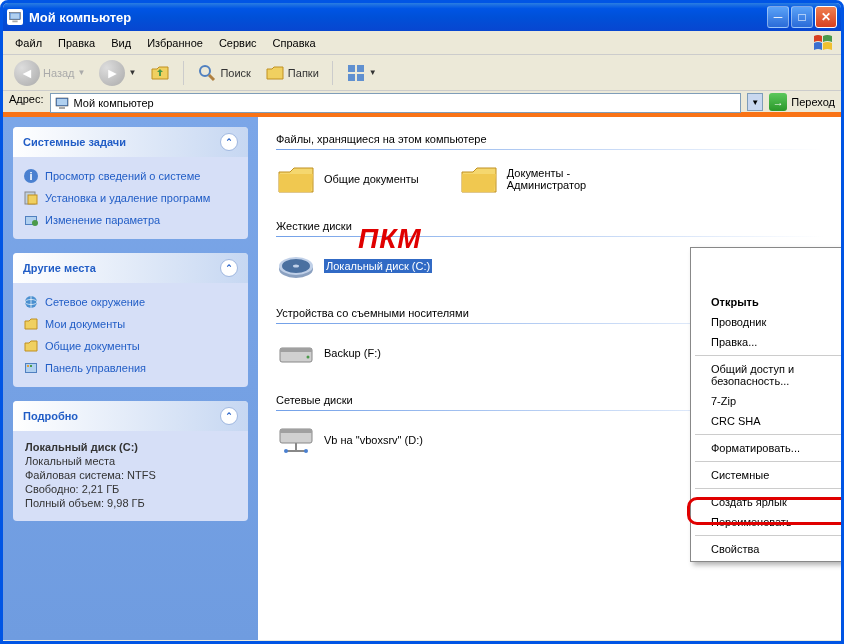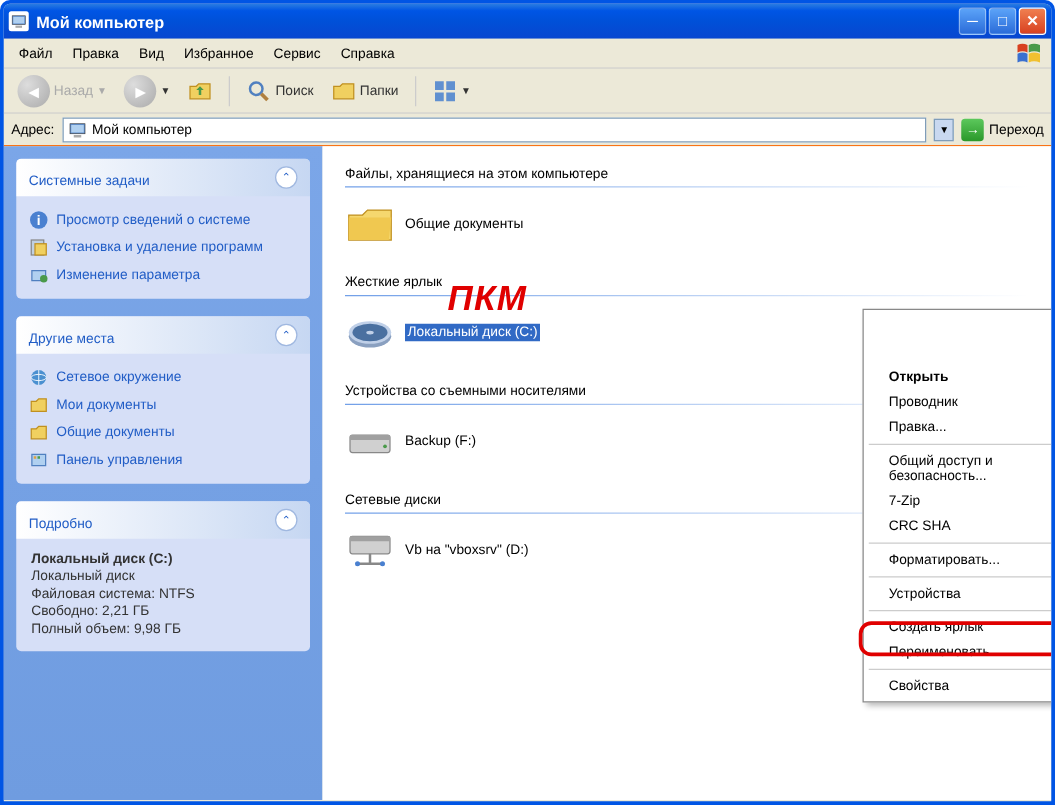--- a/index.html
+++ b/index.html
@@ -16,29 +16,29 @@
 .menubar { height: 24px; background: #ECE9D8; display: flex; align-items: center; padding: 0 4px; border-bottom: 1px solid #ccc; }
 .menubar span { padding: 4px 8px; cursor: default; }
 .winlogo { margin-left: auto; margin-right: 4px; width: 20px; height: 18px; }
 .toolbar { height: 36px; background: #ECE9D8; display: flex; align-items: center; padding: 0 6px; gap: 4px; border-bottom: 1px solid #ccc; }
 .tb-btn { display: flex; align-items: center; gap: 3px; padding: 3px 5px; color: #333; }
 .tb-btn.disabled { color: #aaa; }
 .nav-circle { width: 26px; height: 26px; border-radius: 50%; background: radial-gradient(circle at 30% 30%, #7CE87C, #2DA82D); display: flex; align-items: center; justify-content: center; color: #fff; font-size: 14px; }
 .nav-circle.disabled { background: radial-gradient(circle at 30% 30%, #ddd, #aaa); }
 .tb-sep { width: 1px; height: 24px; background: #ccc; margin: 0 4px; }
 .tb-icon { width: 20px; height: 20px; }
-.addressbar { height: 26px; background: #ECE9D8; display: flex; align-items: center; padding: 2px 6px; gap: 6px; border-bottom: 1px solid #f97316; }
+.addressbar { height: 26px; background: #ECE9D8; display: flex; padding: 2px 6px; gap: 6px; border-bottom: 5px solid #f97316; }
 .addr-input { flex: 1; height: 20px; border: 1px solid #7F9DB9; background: #fff; display: flex; align-items: center; padding: 0 3px; gap: 4px; }
 .addr-dd { width: 16px; height: 18px; background: #C9D8F0; border: 1px solid #7F9DB9; display: flex; align-items: center; justify-content: center; font-size: 8px; }
 .go-btn { display: flex; align-items: center; gap: 4px; }
 .go-icon { width: 18px; height: 18px; background: linear-gradient(to bottom, #5CC85C, #2A982A); border-radius: 3px; display: flex; align-items: center; justify-content: center; color: #fff; font-weight: bold; }
 .content { display: flex; height: 523px; }
 .sidebar { width: 255px; background: linear-gradient(to bottom, #7BA6E8, #6F9CE0); padding: 10px; overflow: hidden; }
 .panel { background: #D6DFF7; border-radius: 4px; margin-bottom: 14px; overflow: hidden; }
-.panel-header { background: linear-gradient(to right, #fff, #C6D7F2); padding: 6px 10px; color: #215DC6; font-weight: normal; font-size: 12px; display: flex; align-items: flex-end; justify-content: space-between; }
+.panel-header { background: linear-gradient(to right, #fff, #C6D7F2); padding: 6px 10px; color: #215DC6; font-weight: bold; font-size: 12px; display: flex; align-items: center; justify-content: space-between; }
 .panel-chev { width: 18px; height: 18px; border-radius: 50%; background: #fff; border: 1px solid #A0B8E0; display: flex; align-items: center; justify-content: center; color: #215DC6; font-size: 9px; }
 .panel-body { padding: 8px 10px; }
 .panel-item { display: flex; align-items: center; gap: 6px; padding: 3px 0; color: #215DC6; cursor: pointer; }
 .li-icon { width: 16px; height: 16px; flex-shrink: 0; }
 .detail-body { padding: 10px 12px; color: #333; }
 .detail-body .dtitle { font-weight: bold; margin-bottom: 2px; }
 .detail-body div { margin-bottom: 2px; }
 .main { flex: 1; background: #fff; padding: 16px 18px; position: relative; overflow: hidden; }
 .section-header { font-weight: normal; font-size: 11px; margin-bottom: 4px; }
 .section-line { height: 1px; background: linear-gradient(to right, #72A0E8, #fff); margin-bottom: 12px; }
@@ -221,44 +221,51 @@
         </div>
       </div>
 
       <div class="panel">
         <div class="panel-header">
           <span>Подробно</span>
           <span class="panel-chev">⌃</span>
         </div>
         <div class="detail-body">
           <div class="dtitle">Локальный диск (C:)</div>
-          <div>Локальный диск</div>
+          <div>Локальный места</div>
           <div>Файловая система: NTFS</div>
           <div>Свободно: 2,21 ГБ</div>
           <div>Полный объем: 9,98 ГБ</div>
         </div>
       </div>
 
     </div>
 
     <div class="main">
 
       <div class="section-header">Файлы, хранящиеся на этом компьютере</div>
       <div class="section-line"></div>
       <div class="files-row">
         <div class="file-item">
           <svg class="folder-icon" viewBox="0 0 40 34">
               <path d="M3 10 L14 10 L18 6 L37 6 L37 30 L3 30 Z" fill="#F5D76E" stroke="#C09020"></path>
               <path d="M3 12 L37 12 L35 30 L3 30 Z" fill="#F0C850"></path>
             </svg>
           <span class="file-label">Общие документы</span>
         </div>
-      </div>
-
-      <div class="section-header">Жесткие ярлык</div>
+        <div class="file-item">
+          <svg class="folder-icon" viewBox="0 0 40 34">
+              <path d="M3 10 L14 10 L18 6 L37 6 L37 30 L3 30 Z" fill="#F5D76E" stroke="#C09020"></path>
+              <path d="M3 12 L37 12 L35 30 L3 30 Z" fill="#F0C850"></path>
+            </svg>
+          <span class="file-label">Документы - Администратор</span>
+        </div>
+      </div>
+
+      <div class="section-header">Жесткие диски</div>
       <div class="section-line"></div>
       <div class="files-row">
         <div class="file-item">
           <svg class="disk-icon" viewBox="0 0 40 34">
               <ellipse cx="20" cy="20" rx="17" ry="9" fill="#8AA0C0"></ellipse>
               <ellipse cx="20" cy="17" rx="17" ry="9" fill="#C0D0E8"></ellipse>
               <ellipse cx="20" cy="17" rx="14" ry="7" fill="#4A70A0"></ellipse>
               <ellipse cx="20" cy="17" rx="3" ry="1.5" fill="#C0D0E8"></ellipse>
             </svg>
           <span class="file-label selected">Локальный диск (C:)</span>
@@ -315,21 +322,21 @@
           </div>
           <div class="cm-item">
             <span>CRC SHA</span>
           </div>
           <div class="cm-sep"></div>
           <div class="cm-item">
             <span>Форматировать...</span>
           </div>
           <div class="cm-sep"></div>
           <div class="cm-item">
-            <span>Устройства</span>
+            <span>Системные</span>
           </div>
           <div class="cm-sep"></div>
           <div class="cm-item">
             <span>Создать ярлык</span>
           </div>
           <div class="cm-item">
             <span>Переименовать</span>
           </div>
           <div class="cm-sep"></div>
           <div class="cm-item">

